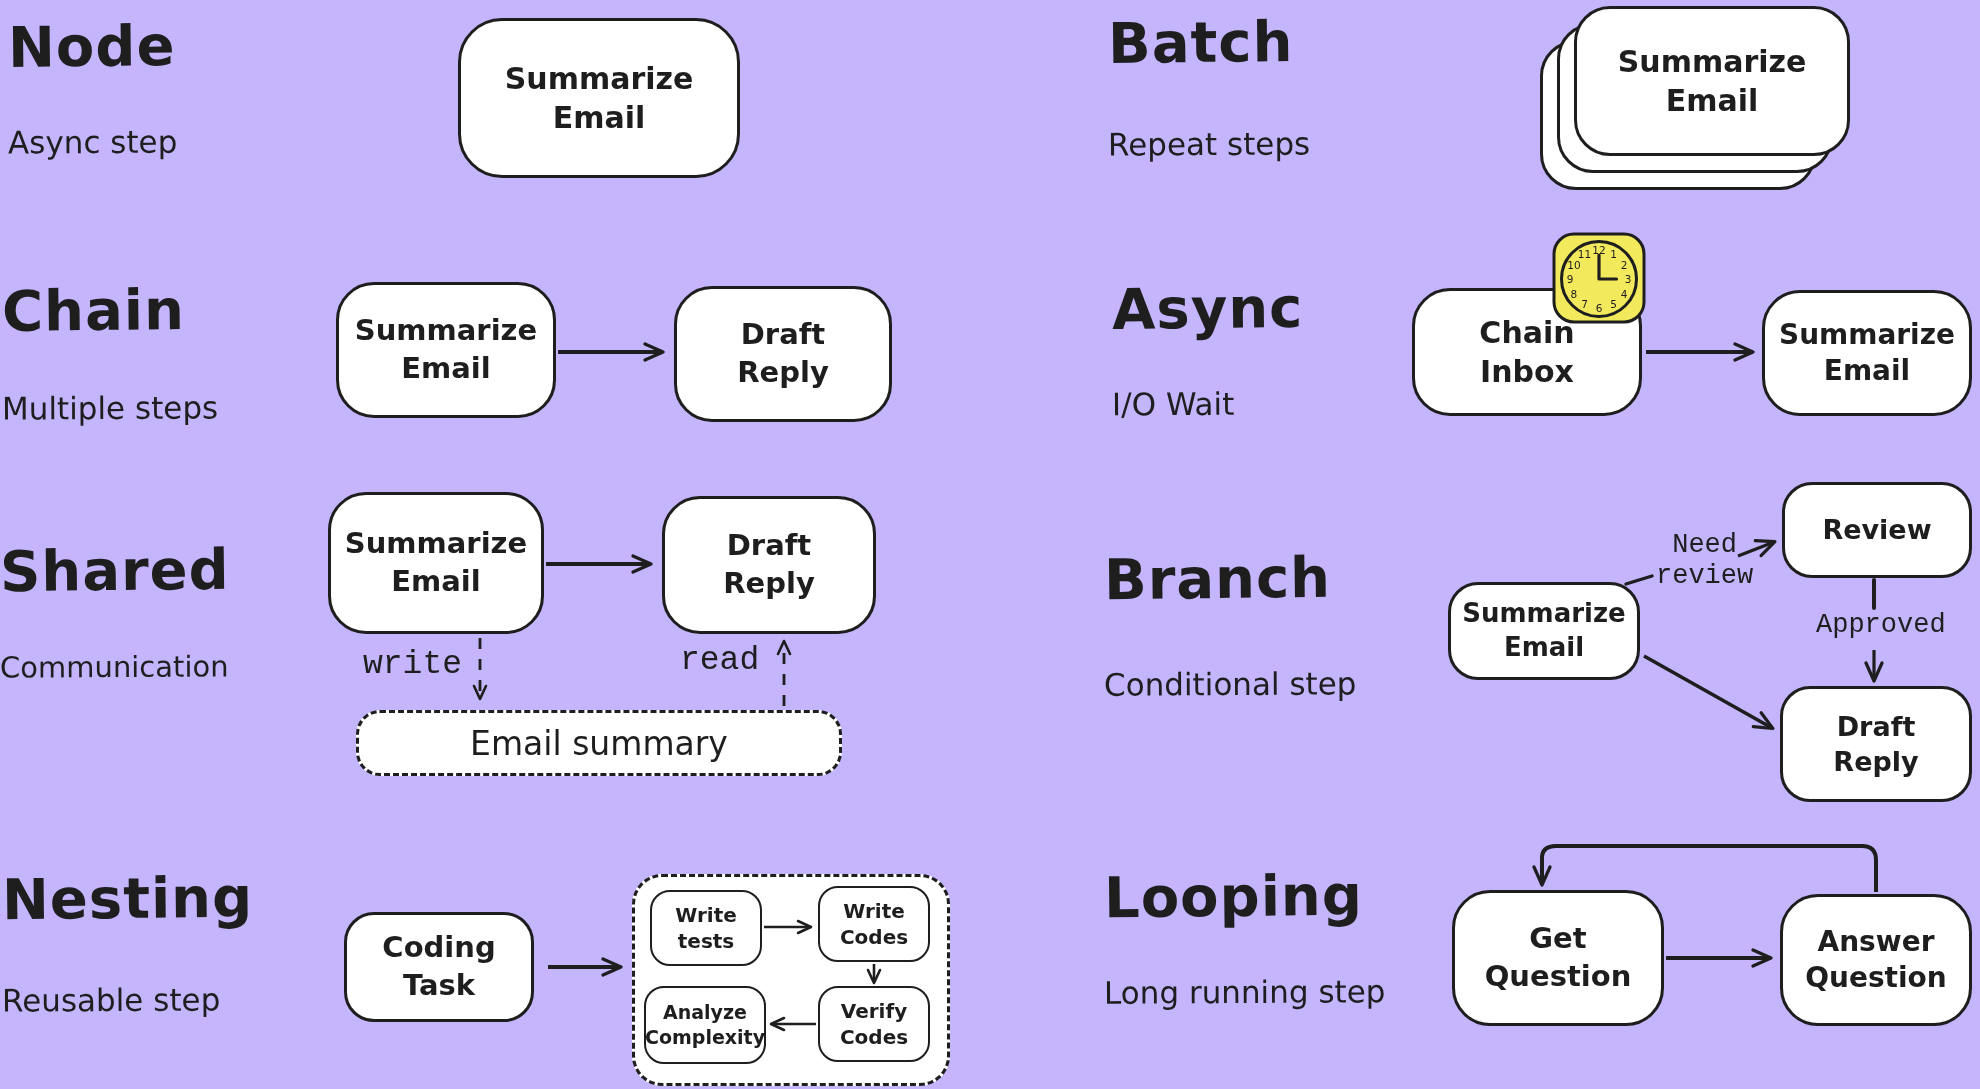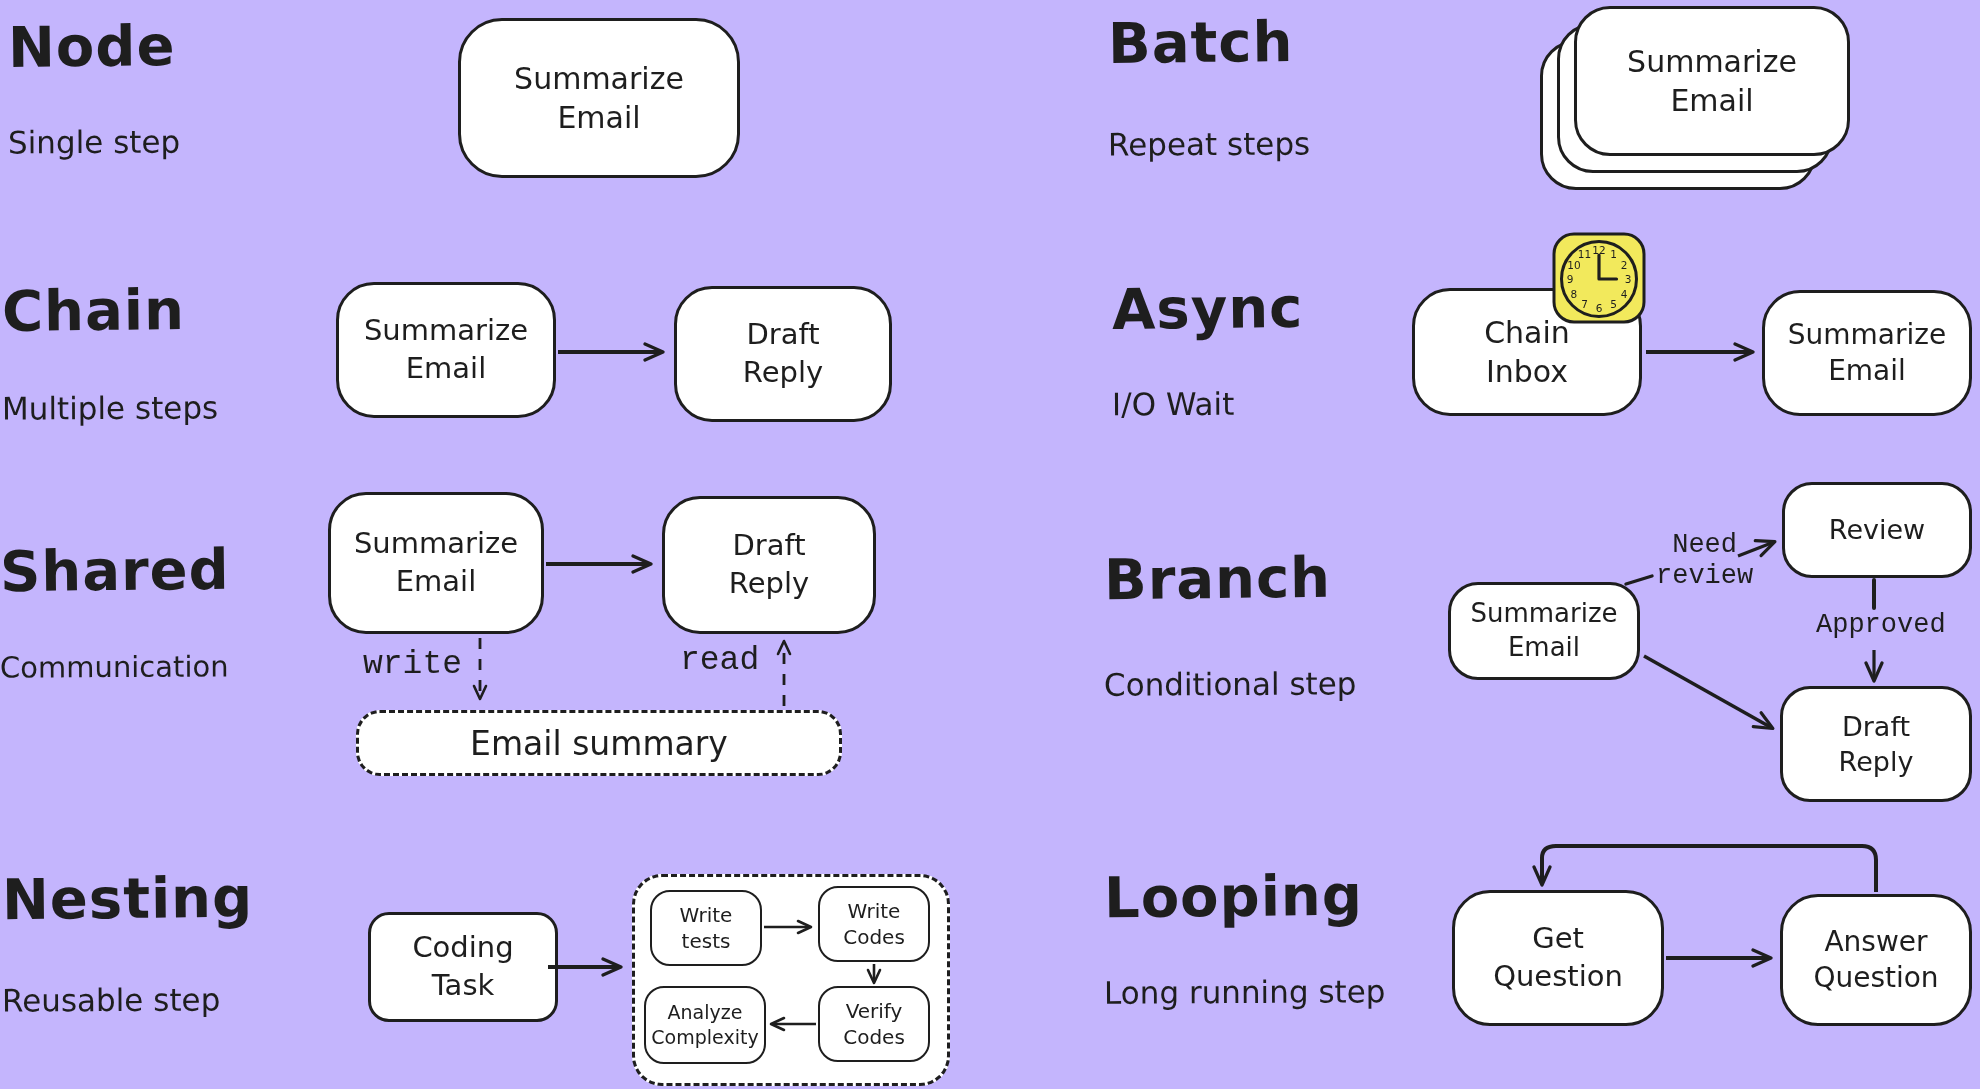--- a/index.html
+++ b/index.html
@@ -13,42 +13,42 @@
   }
   .subtitle{
     position:absolute;font-size:31px;white-space:nowrap;transform:rotate(-0.3deg);
   }
   .node{
     position:absolute;box-sizing:border-box;background:#ffffff;
     border:3.2px solid #1e1e1e;border-radius:38px;
     display:flex;align-items:center;justify-content:center;text-align:center;
     font-size:29px;line-height:1.3;padding:4px;
   }
-  .node span{white-space:pre-line;}
+  .node span{white-space:pre-line;font-weight:bold;}
   .dashedbox{
     position:absolute;box-sizing:border-box;background:#ffffff;
     border:3.4px dashed #1e1e1e;border-radius:24px;
     display:flex;align-items:center;justify-content:center;text-align:right;
   }
   .freelabel{position:absolute;font-size:33px;white-space:pre-line;line-height:1.15;font-family:Liberation Mono, monospace;}
   .small{font-size:20px;border-radius:20px;border-width:2.8px;}
   .arrows{position:absolute;left:0;top:0;pointer-events:none;}
   .cardback{
     position:absolute;box-sizing:border-box;background:#ffffff;
     border:3.2px solid #1e1e1e;border-radius:36px;
   }
   .clock{position:absolute;}
 </style>
 </head>
 <body>
 
 <div class="canvas">
 
   <div class="title" style="left:8px;top:14px">Node</div>
-  <div class="subtitle" style="left:8px;top:124px">Single step</div>
+  <div class="subtitle" style="left:8px;top:124px">Async step</div>
   <div class="node" style="left:458px;top:18px;width:282px;height:160px;border-radius:44px;font-size:30px">
     <span>Summarize
 Email</span>
   </div>
 
   <div class="title" style="left:2px;top:278px">Chain</div>
   <div class="subtitle" style="left:2px;top:390px">Multiple steps</div>
   <div class="node" style="left:336px;top:282px;width:220px;height:136px">
     <span>Summarize
 Email</span>
@@ -69,21 +69,21 @@
 Reply</span>
   </div>
   <div class="freelabel" style="left:363px;top:646px">write</div>
   <div class="freelabel" style="left:680px;top:642px">read</div>
   <div class="dashedbox" style="left:356px;top:710px;width:486px;height:66px;font-size:33px">
     <span>Email summary</span>
   </div>
 
   <div class="title" style="left:2px;top:866px">Nesting</div>
   <div class="subtitle" style="left:2px;top:982px">Reusable step</div>
-  <div class="node" style="left:368px;top:912px;width:190px;height:110px;border-radius:21px">
+  <div class="node" style="left:344px;top:912px;width:190px;height:110px;border-radius:30px">
     <span>Coding
 Task</span>
   </div>
   <div class="dashedbox" style="left:632px;top:874px;width:318px;height:212px;border-radius:30px"></div>
   <div class="node small" style="left:650px;top:890px;width:112px;height:76px">
     <span>Write
 tests</span>
   </div>
   <div class="node small" style="left:818px;top:886px;width:112px;height:76px">
     <span>Write

